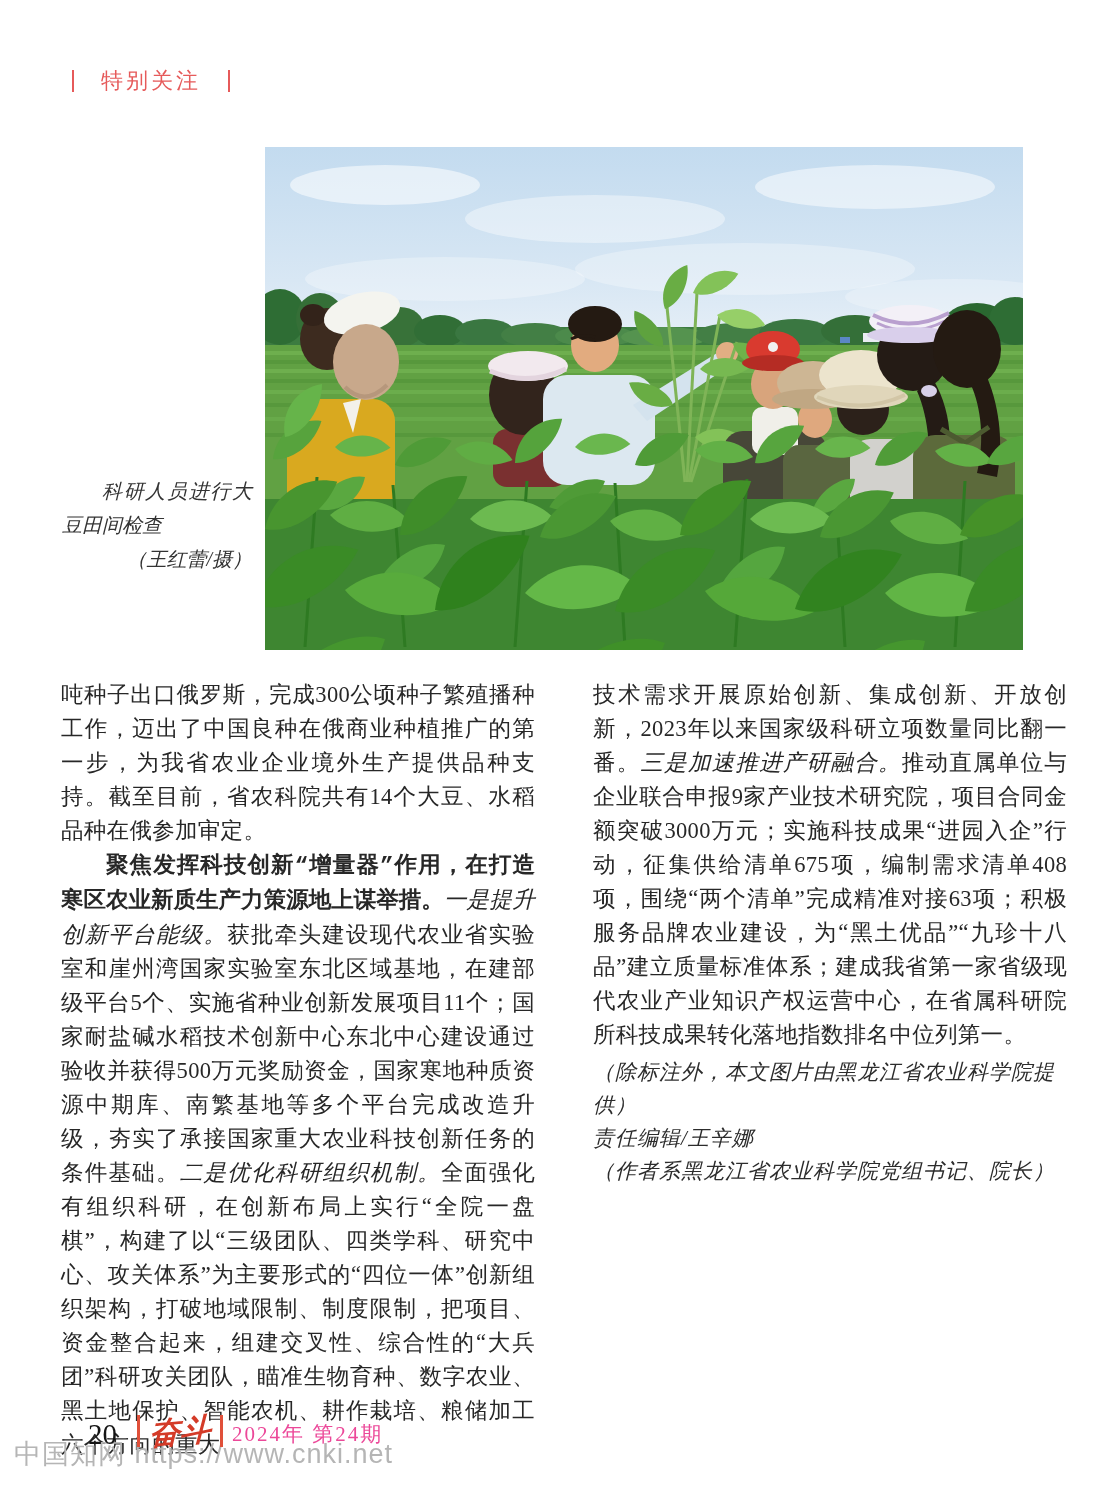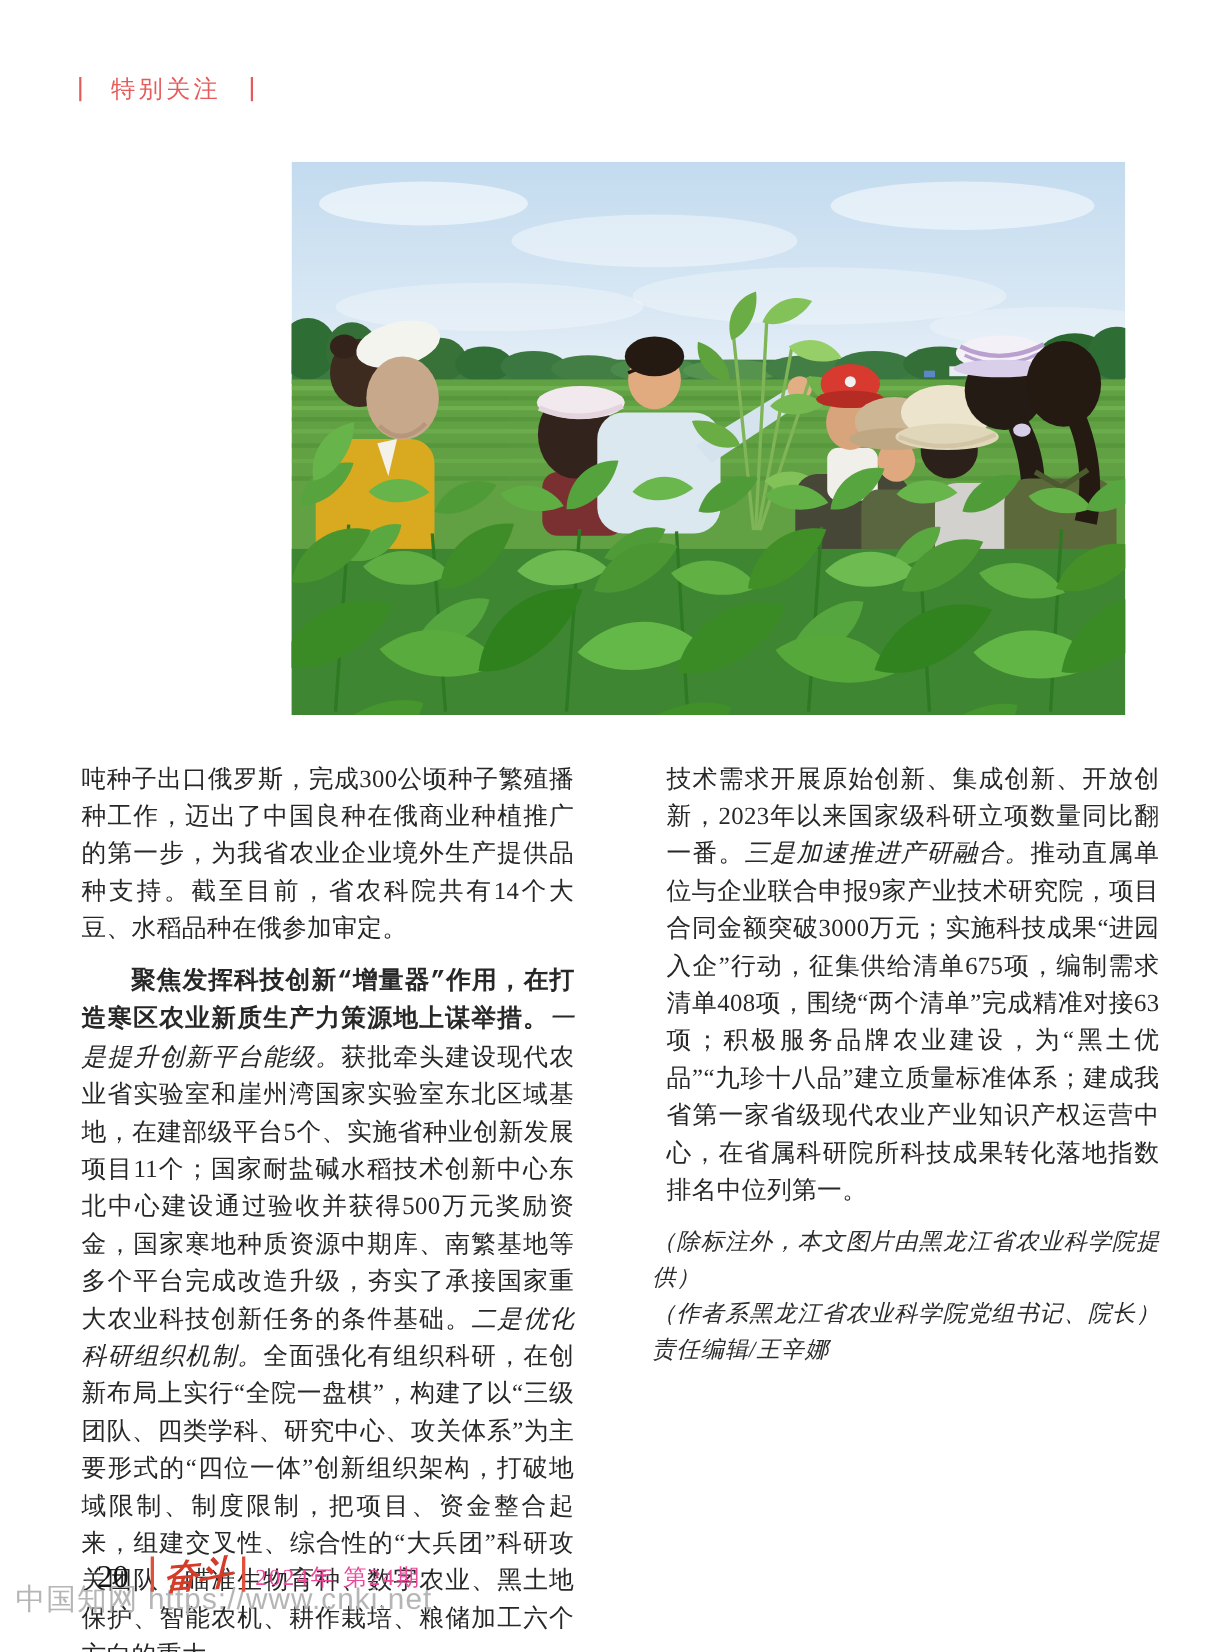--- a/index.html
+++ b/index.html
@@ -26,21 +26,21 @@
   .caption-text{margin:0; text-indent:2em; text-align:justify;}
   .caption-credit{margin:0; text-align:right;}
   
   .col{
     position:absolute; top:678px; width:474px;
     font-size:22.5px; line-height:34px; letter-spacing:0.3px;
     text-align:justify; color:#272727;
   }
   .col-left{left:61px;}
   .col-right{left:593px;}
-  .col p.para{margin:13px; padding:0;}
+  .col p.para{margin:0; padding:0;}
   .col p.indent{text-indent:2em;}
   .seg-normal{}
   .seg-bold{font-family:Liberation Mono, monospace; font-weight:700; letter-spacing:0;}
   .seg-kai{font-style:italic;}
   .attributions{
     margin-top:4px; font-style:italic; font-size:21px; line-height:33px;
     text-align:left; color:#2c2c2c; letter-spacing:1px;
   }
   
   .footer-row{position:absolute; left:0; top:1414px; width:1104px; height:50px; z-index:2;text-align:center;}
@@ -266,31 +266,35 @@
         <use href="#leaf" transform="translate(530,462) rotate(-14) scale(1.95)" fill="#31831f"></use>
         <use href="#leaf" transform="translate(620,446) rotate(18) scale(1.85)" fill="#61b545"></use>
         <use href="#leaf" transform="translate(700,464) rotate(-22) scale(1.9)" fill="#3a8b26"></use>
         <use href="#leaf" transform="translate(120,492) rotate(165) scale(2)" fill="#45962e"></use>
         <use href="#leaf" transform="translate(400,496) rotate(170) scale(2)" fill="#3f9028"></use>
         <use href="#leaf" transform="translate(660,494) rotate(160) scale(2)" fill="#45962e"></use>
       </g>
     </svg>
   </div>
 
+  <div class="caption">
+    <p class="caption-text">科研人员进行大豆田间检查</p>
+    <p class="caption-credit">（王红蕾/摄）</p>
+  </div>
 
   <div class="col col-left">
       <p class="para"><span class="seg-normal">吨种子出口俄罗斯，完成300公顷种子繁殖播种工作，迈出了中国良种在俄商业种植推广的第一步，为我省农业企业境外生产提供品种支持。截至目前，省农科院共有14个大豆、水稻品种在俄参加审定。</span></p>
       <p class="para indent"><span class="seg-bold">聚焦发挥科技创新“增量器”作用，在打造寒区农业新质生产力策源地上谋举措。</span><span class="seg-kai">一是提升创新平台能级。</span><span class="seg-normal">获批牵头建设现代农业省实验室和崖州湾国家实验室东北区域基地，在建部级平台5个、实施省种业创新发展项目11个；国家耐盐碱水稻技术创新中心东北中心建设通过验收并获得500万元奖励资金，国家寒地种质资源中期库、南繁基地等多个平台完成改造升级，夯实了承接国家重大农业科技创新任务的条件基础。</span><span class="seg-kai">二是优化科研组织机制。</span><span class="seg-normal">全面强化有组织科研，在创新布局上实行“全院一盘棋”，构建了以“三级团队、四类学科、研究中心、攻关体系”为主要形式的“四位一体”创新组织架构，打破地域限制、制度限制，把项目、资金整合起来，组建交叉性、综合性的“大兵团”科研攻关团队，瞄准生物育种、数字农业、黑土地保护、智能农机、耕作栽培、粮储加工六个方向的重大</span></p>
     </div>
   <div class="col col-right">
       <p class="para"><span class="seg-normal">技术需求开展原始创新、集成创新、开放创新，2023年以来国家级科研立项数量同比翻一番。</span><span class="seg-kai">三是加速推进产研融合。</span><span class="seg-normal">推动直属单位与企业联合申报9家产业技术研究院，项目合同金额突破3000万元；实施科技成果“进园入企”行动，征集供给清单675项，编制需求清单408项，围绕“两个清单”完成精准对接63项；积极服务品牌农业建设，为“黑土优品”“九珍十八品”建立质量标准体系；建成我省第一家省级现代农业产业知识产权运营中心，在省属科研院所科技成果转化落地指数排名中位列第一。</span></p>
       <div class="attributions">
         <div>（除标注外，本文图片由黑龙江省农业科学院提供）</div>
+        <div>责任编辑/王辛娜</div>
         <div>（作者系黑龙江省农业科学院党组书记、院长）</div>
-        <div>责任编辑/王辛娜</div>
       </div>
     </div>
 
   <div class="watermark">
     <span>中国知网</span>
     <span>https://www.cnki.net</span>
   </div>
 
   <div class="footer-row">
     <span class="page-num">20</span>

